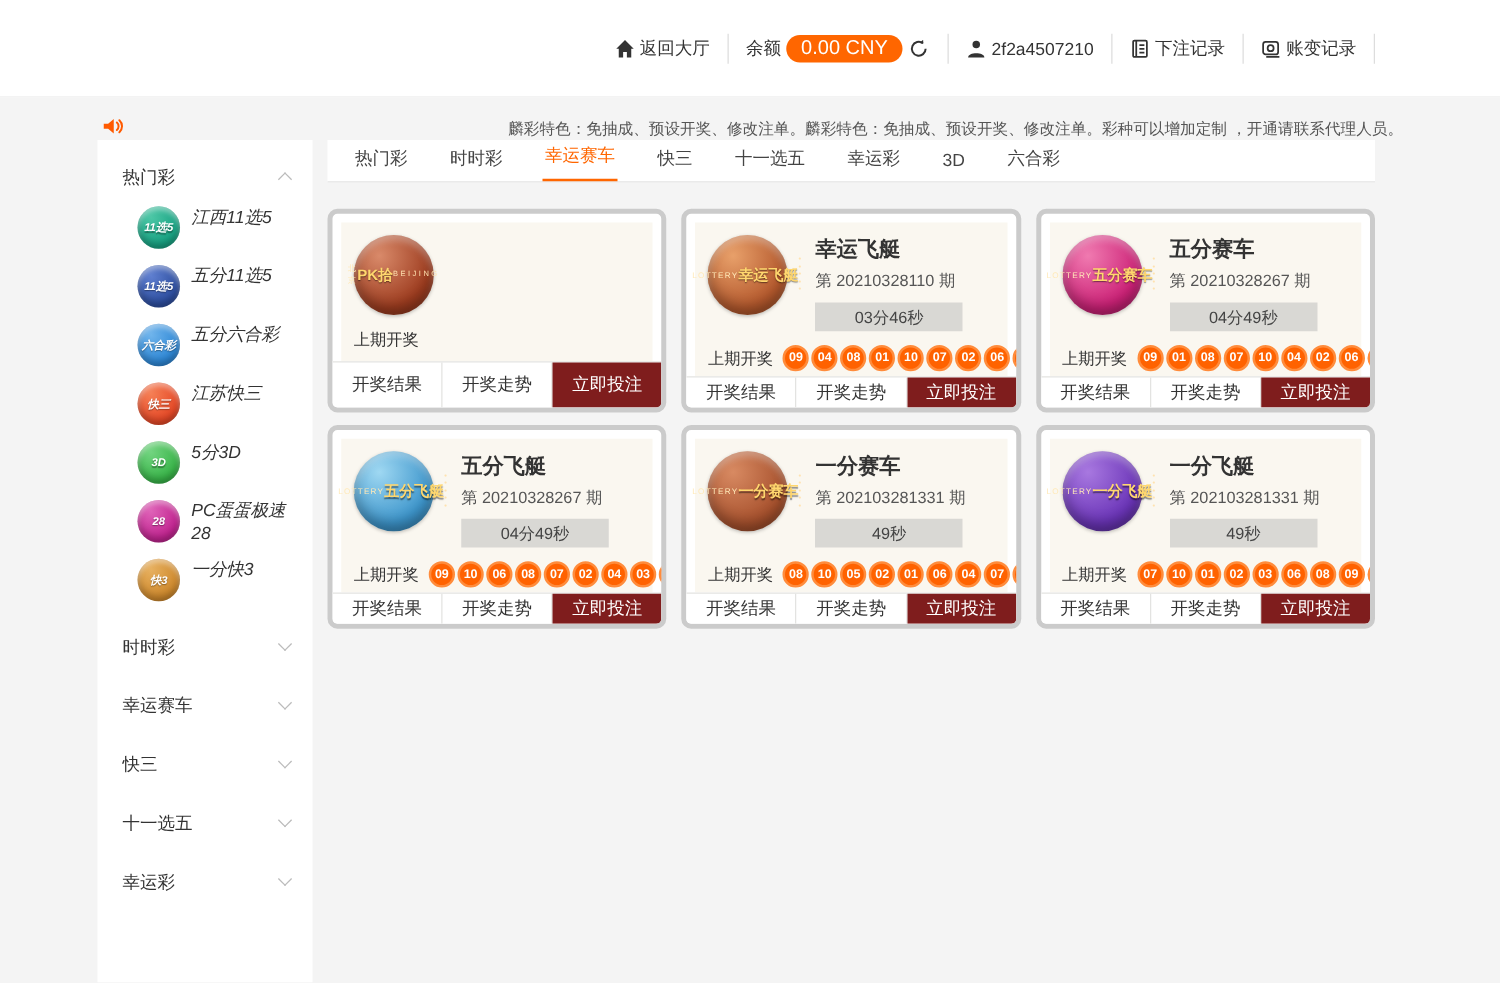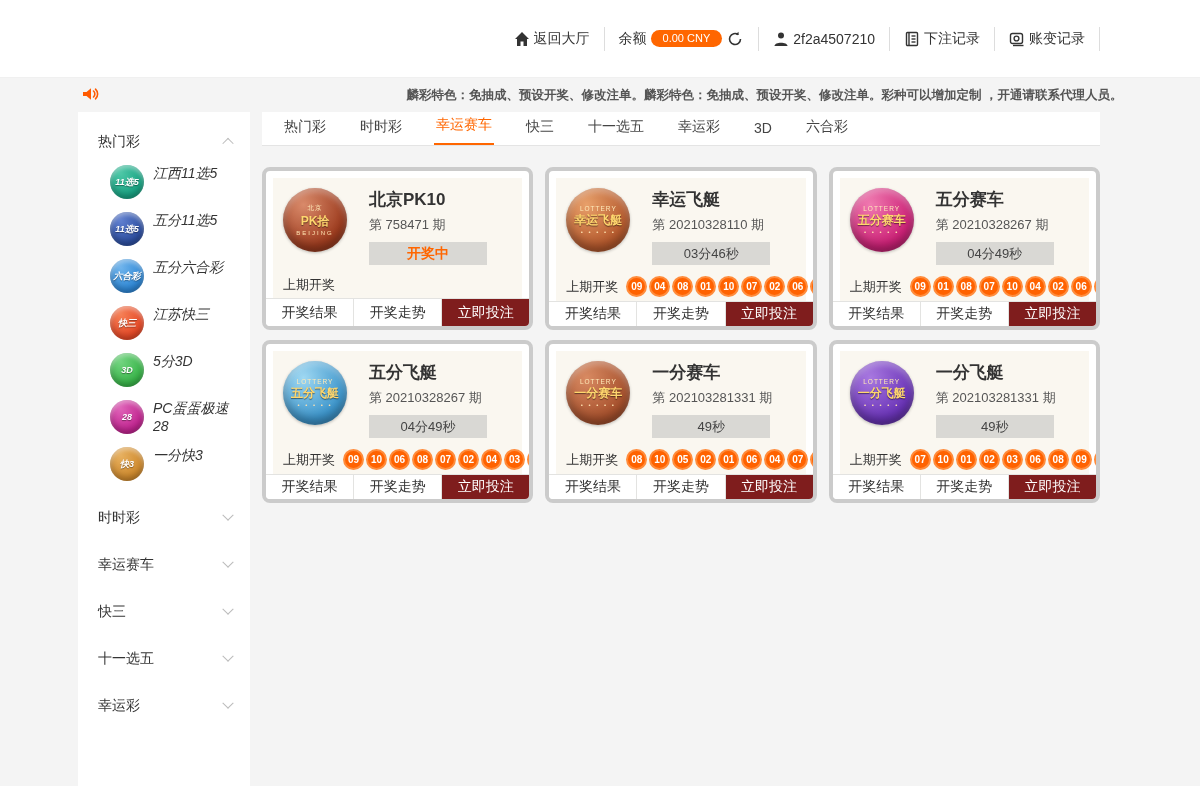--- a/index.html
+++ b/index.html
@@ -9,25 +9,25 @@
     background:#f4f4f4; color:#333; overflow:hidden; font-size:14px;
   }
   
   .topbar { height:78px; background:#fff; display:flex; align-items:center;
             padding:0 100px 0 90px; border-bottom:1px solid #f0f0f0; }
   .logo { font-size:27px; color:#c9c9c9; letter-spacing:1px; }
   .top-right { margin-left:auto; display:flex; align-items:center; gap:14px; }
   .top-item { display:flex; align-items:center; gap:4px; color:#333; cursor:pointer; }
   .top-item svg { display:block; }
   .vdiv { width:1px; height:24px; background:#ddd; }
-  .pill { background:#ff6600; color:#fff; font-size:11px; border-radius:12px;
+  .pill { background:#ff6600; color:#fff; font-size:16px; border-radius:12px;
           padding:3px 12px; line-height:1; }
   .balance-label { color:#333; }
   
-  .notice { height:34px; display:flex; align-items:center; padding-left:82px;font-weight:bold; }
+  .notice { height:34px; display:flex; align-items:flex-end; padding-left:82px; }
   .notice-text { flex:1; text-align:center; padding-left:230px; font-size:12.5px; color:#555; }
   
   .layout { display:flex; align-items:stretch; height:674px; padding-left:78px; }
   
   .sidebar { width:172px; background:#fff; flex:0 0 172px; }
   .sidebar-head { height:48px; background:#ff5f00; color:#fff; font-size:15px;
                   display:flex; align-items:center; padding-left:22px; }
   .sb-body { padding:6px 18px 0 20px; }
   .sb-group { height:47px; display:flex; align-items:center; justify-content:space-between;
               cursor:pointer; font-size:14px; color:#333; }
@@ -48,21 +48,21 @@
   .tab { padding:0 2px 9px; cursor:pointer; color:#444; }
   .tab.active { color:#ff6600; border-bottom:2px solid #ff6600; }
   
   .cards { margin-top:21px; display:grid; grid-template-columns:repeat(3,1fr);
            gap:10px 12px; }
   .card { background:#fff; border:4px solid #cbcbcb; border-radius:8px; overflow:hidden;
           height:163px; display:flex; flex-direction:column; }
   .card-body { flex:1; margin:7px 7px 0; background:#faf7f0; padding:8px 10px 4px; }
   .card-top { display:flex; gap:22px; }
   .game-ico { width:64px; height:64px; border-radius:50%; flex:0 0 64px; margin-top:2px;
-              display:flex; flex-direction:column; align-items:center; justify-content:center;
+              display:flex; flex-direction:row; align-items:center; justify-content:center;
               box-shadow: inset 0 -6px 10px rgba(0,0,0,.3), inset 0 4px 6px rgba(255,255,255,.35),
                           0 1px 3px rgba(0,0,0,.25); }
   .gi-top { font-size:6.5px; letter-spacing:1px; color:#ffe9b8; }
   .gi-main { font-size:12px; font-weight:bold; color:#ffd76e;
              text-shadow:0 1px 1px rgba(0,0,0,.5); white-space:nowrap; }
   .gi-sub { font-size:6px; color:#ffe2b0; letter-spacing:2px; }
   .card-info { flex:1; padding-top:2px; }
   .card-title { font-size:17px; font-weight:bold; color:#333; }
   .card-issue { font-size:13px; color:#555; margin-top:5px; }
   .card-status { width:118px; height:23px; background:#d9d8d4; margin-top:8px;
@@ -243,25 +243,20 @@
       </div>
     <div class="cards" id="cards">
         <div class="card">
           <div class="card-body">
             <div class="card-top">
               <div class="game-ico" style="background: radial-gradient(120% 120% at 32% 26%, rgb(217, 138, 106) 0%, rgb(158, 61, 32) 55%, rgb(110, 36, 16) 100%);">
                 <div class="gi-top">北京</div>
                 <div class="gi-main">PK拾</div>
                 <div class="gi-sub">BEIJING</div>
               </div>
-              <div class="card-info">
-                <div class="card-title">北京PK10</div>
-                <div class="card-issue">第 758471 期</div>
-                <div class="card-status drawing">开奖中</div>
-              </div>
             </div>
             <div class="card-last">
               <span class="last-label">上期开奖</span>
               <div class="balls"></div>
             </div>
           </div>
           <div class="card-footer">
             <div class="fbtn">开奖结果</div>
             <div class="fbtn">开奖走势</div>
             <div class="fbtn bet">立即投注</div>

